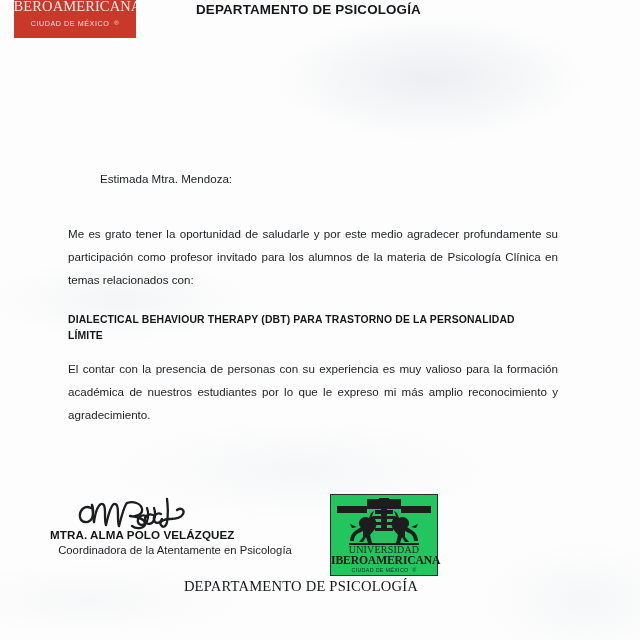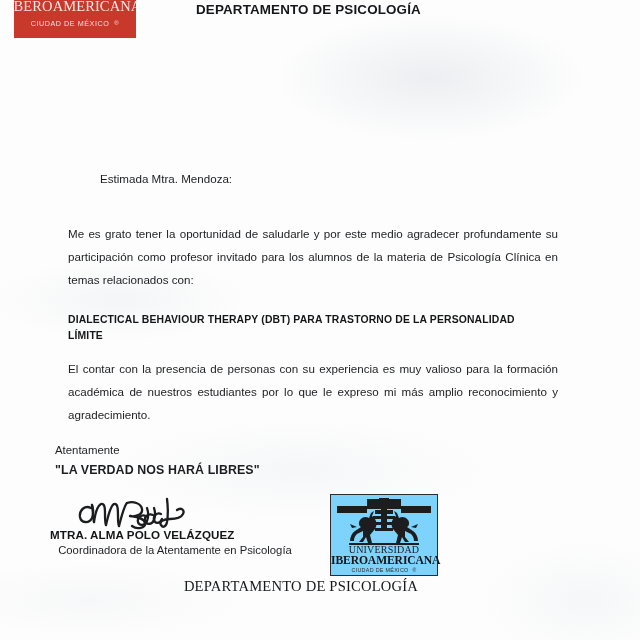--- a/index.html
+++ b/index.html
@@ -192,21 +192,21 @@
   }
 
   
   #seal {
     position: absolute;
     left: 330px;
     top: 494px;
     width: 108px;
     height: 82px;
     border: 1.6px solid #2a2c2e;
-    background: #7dd3fc;
+    background: #22c55e;
     box-sizing: border-box;
   }
   #seal-crest {
     position: absolute;
     left: 4px;
     top: 1px;
     width: 98px;
     height: 52px;
   }
   #seal-univ {
@@ -287,24 +287,20 @@
   </div>
 
   <div class="doc-text" id="salutation">Estimada Mtra. Mendoza:</div>
 
   <div class="doc-text para" id="para-1">Me es grato tener la oportunidad de saludarle y por este medio agradecer profundamente su participación como profesor invitado para los alumnos de la materia de Psicología Clínica en temas relacionados con:</div>
 
   <div id="topic-title">DIALECTICAL BEHAVIOUR THERAPY (DBT) PARA TRASTORNO DE LA PERSONALIDAD LÍMITE</div>
 
   <div class="doc-text para" id="para-2">El contar con la presencia de personas con su experiencia es muy valioso para la formación académica de nuestros estudiantes por lo que le expreso mi más amplio reconocimiento y agradecimiento.</div>
 
-  <div class="doc-text" id="closing">
-    <span id="closing-atentamente">Atentamente</span>
-    <span id="closing-motto">"LA VERDAD NOS HARÁ LIBRES"</span>
-  </div>
 
   <div id="signature-block">
     <svg id="signature-mark" viewBox="0 0 130 40">
       <g fill="none" stroke="#1b1d1f" stroke-width="2.3" stroke-linecap="round" stroke-linejoin="round">
         <path d="M16 16 C10 13, 4 18, 5 25 C6 31, 14 32, 17 26 C19 21, 18 16, 17 13"></path>
         <path d="M17 13 C18 19, 18 26, 19 30"></path>
         <path d="M19 30 C20 23, 22 14, 26 12 C30 11, 30 17, 30 22 C30 27, 30 31, 31 33"></path>
         <path d="M31 33 C33 25, 35 14, 39 12 C43 11, 43 18, 43 24 C43 29, 43 32, 44 34"></path>
         <path d="M44 34 C46 26, 49 14, 52 11"></path>
         <path d="M52 11 C58 9, 66 11, 67 17 C68 23, 60 25, 55 24 C61 25, 69 26, 70 31 C71 36, 62 38, 57 34"></path>

